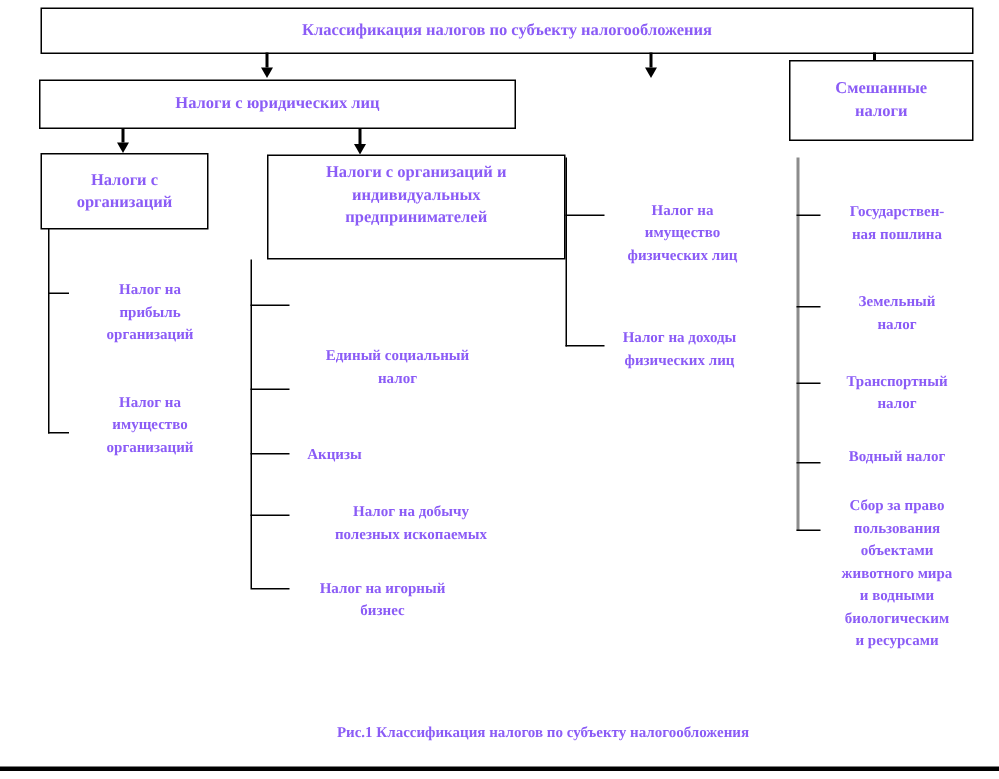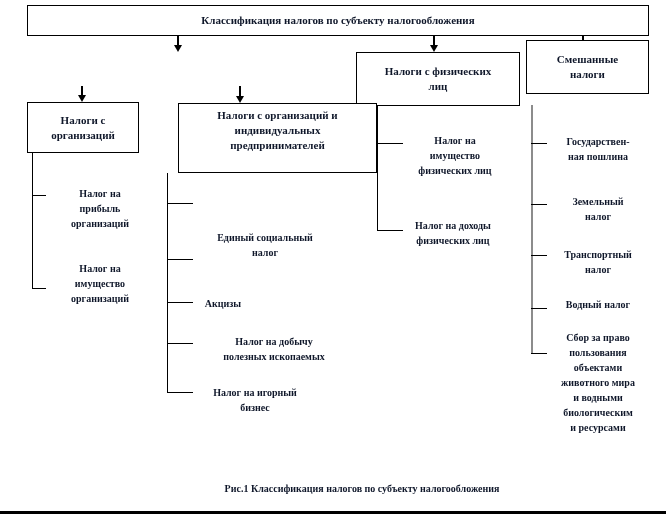--- a/index.html
+++ b/index.html
@@ -1,18 +1,18 @@
 <!DOCTYPE html>
 <html><head>
 <meta charset="utf-8">
 <style>
   html,body{margin:0;padding:0;background:#fff;}
   #stage{
     position:relative;width:666px;height:519px;background:#fff;overflow:hidden;
-    font-family:"Liberation Serif","DejaVu Serif",serif;font-weight:bold;color:#0f172a;
+    font-family:"Liberation Serif","DejaVu Serif",serif;font-weight:bold;color:#8b5cf6;
   }
   .box{
     position:absolute;border:1px solid #000;box-sizing:border-box;background:#fff;
     display:flex;align-items:center;justify-content:center;text-align:center;
     font-size:11px;line-height:15px;white-space:pre-line;
   }
   .item{
     position:absolute;text-align:center;font-size:10px;line-height:15px;white-space:pre-line;
   }
   .cline{position:absolute;background:#000;}
@@ -37,22 +37,21 @@
   </div>
   <div class="arrow" style="left:430px;top:35px;height:17px;">
     <div class="stem" style="height:10px;"></div>
     <div class="head"></div>
   </div>
   <div class="arrow" style="left:579px;top:35px;height:17px;">
     <div class="stem" style="height:10px;"></div>
     <div class="head"></div>
   </div>
 
-  <div class="box" style="left:356px;top:52px;width:164px;height:54px;">Налоги с физических
-лиц</div>
+  <div class="box" style="left:26px;top:53px;width:318px;height:33px;">Налоги с юридических лиц</div>
   <div class="box" style="left:526px;top:40px;width:123px;height:54px;">Смешанные
 налоги</div>
 
   <div class="arrow" style="left:78px;top:86px;height:16px;">
     <div class="stem" style="height:9px;"></div>
     <div class="head"></div>
   </div>
   <div class="arrow" style="left:236px;top:86px;height:17px;">
     <div class="stem" style="height:10px;"></div>
     <div class="head"></div>

